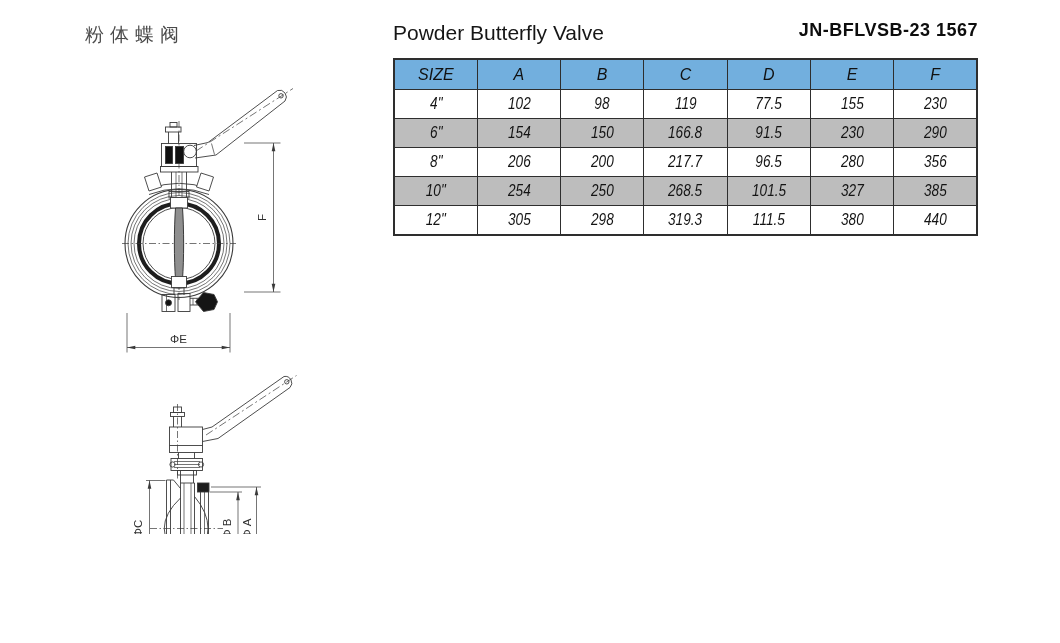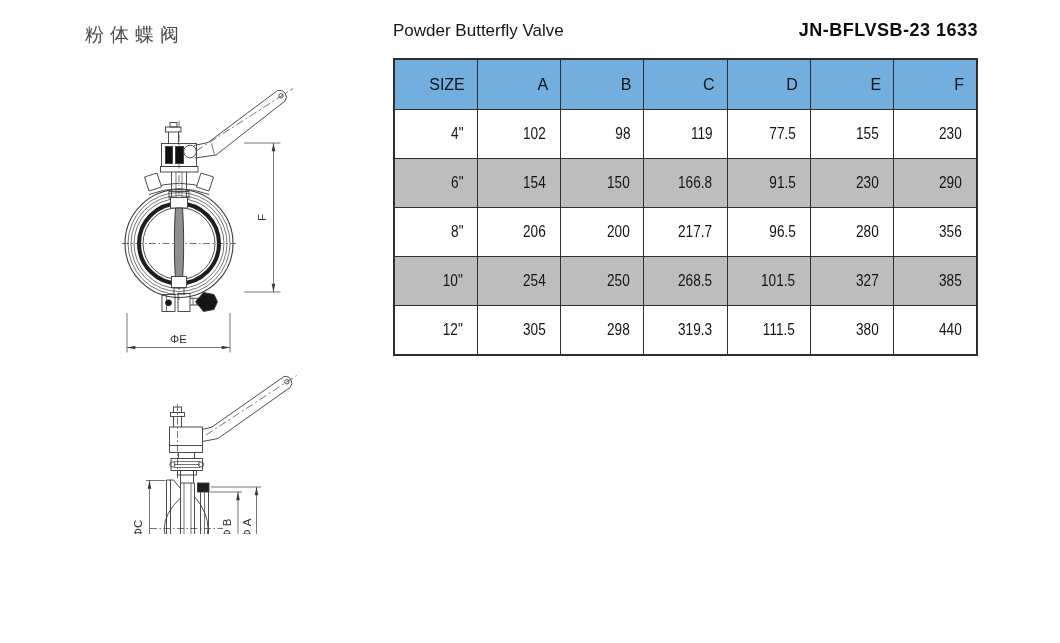--- a/index.html
+++ b/index.html
@@ -6,57 +6,57 @@
   body{font-family:"Liberation Sans", sans-serif; background:#fff;}
   .page{position:relative;width:1060px;height:534px;background:var(--page-bg,#fff);overflow:hidden;}
 
   .title-cn{
     position:absolute;left:85px;top:22px;
     font-family:"Liberation Serif", serif;
     font-size:19px;color:#4b4b4b;letter-spacing:6px;
   }
   .title-en{
     position:absolute;left:393px;top:21px;
-    font-size:17px;color:#161616;
+    font-size:21px;color:#161616;
   }
   .model-no{
     position:absolute;right:82px;top:20px;
     font-size:18px;font-weight:bold;color:#0d0d0d;letter-spacing:0.5px;
   }
 
   table.dims{
     position:absolute;left:393px;top:58px;width:585px;
     border-collapse:collapse;table-layout:fixed;
     border:2px solid var(--border,#2e2e2e);
   }
   table.dims th, table.dims td{
     border:1px solid var(--border,#2e2e2e);
-    text-align:right;vertical-align:middle;
-    padding:12px;white-space:nowrap;overflow:hidden;
+    text-align:center;vertical-align:middle;
+    padding:2px;white-space:nowrap;overflow:hidden;font-style:italic;
   }
   table.dims th{
     height:25px;background:var(--header-bg,#72afde);
     font-size:16px;font-weight:normal;color:#111;
   }
   table.dims td{height:24px;font-size:16px;color:#141414;background:var(--row-bg,#fff);}
   table.dims tr.alt td{background:var(--row-alt-bg,#bdbdbd);}
   table.dims td > span{display:inline-block;transform:scaleX(0.85);}
 
   .drawing{position:absolute;}
   .drawing text{font-family:"Liberation Sans", sans-serif;font-size:11.5px;fill:#2e2e2e;}
   .thin{stroke-width:.7;}
 </style>
 </head>
 <body>
 
 <div class="page">
 
   <div class="title-cn">粉体蝶阀</div>
   <div class="title-en">Powder Butterfly Valve</div>
-  <div class="model-no">JN-BFLVSB-23 1633</div>
+  <div class="model-no">JN-BFLVSB-23 1567</div>
 
   <table class="dims">
     <thead>
       <tr>
           <th>SIZE</th>
           <th>A</th>
           <th>B</th>
           <th>C</th>
           <th>D</th>
           <th>E</th>

